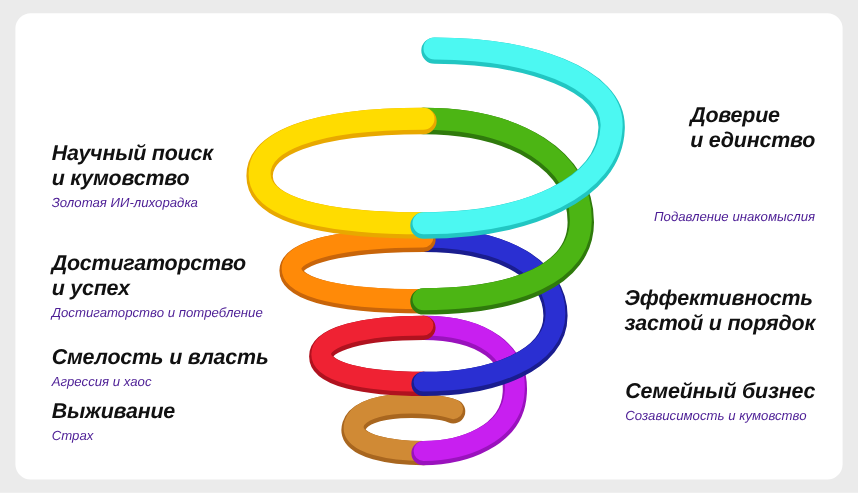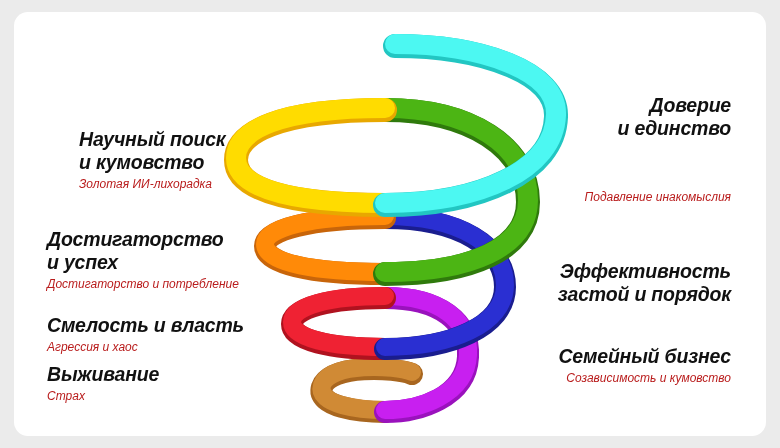--- a/index.html
+++ b/index.html
@@ -15,25 +15,25 @@
       background: #ffffff; border-radius: 14px;
     }
     .spiral { position: absolute; left: 0; top: 0; }
     .label { position: absolute; }
     .label .title {
       font-size: 19.5px; font-weight: 700; font-style: italic;
       color: #111111; line-height: 23px; letter-spacing: -0.2px;
       white-space: nowrap;
     }
     .label .sub {
-      font-size: 12px; font-style: italic; color: #b91c1c;
+      font-size: 12px; font-style: italic; color: #4c1d95;
       margin-top: 3px; white-space: nowrap;
     }
     .left { left: 47px; text-align: left; }
-    .right { right: 49px; text-align: right; }
+    .right { right: 39px; }
   </style>
 </head>
 <body>
 
 <div class="card"></div>
 
 <svg class="spiral" width="780" height="448" viewBox="0 0 780 448">
   <g fill="none" stroke-linecap="round">
 
     <path d="M 412 372 C 395 365, 330 362, 322 385 C 316 405, 360 410, 385 410" stroke="#a8661f" stroke-width="22" transform="translate(0,2)"></path>
@@ -55,21 +55,21 @@
     <path d="M 385 108 C 470 108, 528 145, 528 200 C 528 248, 470 272, 385 272" stroke="#4cb514" stroke-width="20"></path>
 
     <path d="M 385 108 C 280 108, 236 130, 236 158 C 236 188, 290 203, 385 203" stroke="#e8a800" stroke-width="24" transform="translate(0,2)"></path>
     <path d="M 385 108 C 280 108, 236 130, 236 158 C 236 188, 290 203, 385 203" stroke="#ffdc00" stroke-width="20"></path>
 
     <path d="M 395 44 C 480 44, 558 70, 556 115 C 554 170, 480 203, 385 203" stroke="#22c6c2" stroke-width="24" transform="translate(0,2)"></path>
     <path d="M 395 44 C 480 44, 558 70, 556 115 C 554 170, 480 203, 385 203" stroke="#4cf8f2" stroke-width="20"></path>
   </g>
 </svg>
 
-<div class="label left" style="top:128px;margin-left:32px;">
+<div class="label left" style="top:128px;">
   <div class="title">
     <div>Научный поиск</div>
     <div>и кумовство</div>
   </div>
   <div class="sub">Золотая ИИ-лихорадка</div>
 </div>
 
 <div class="label left" style="top:228px;">
   <div class="title">
     <div>Достигаторство</div>

